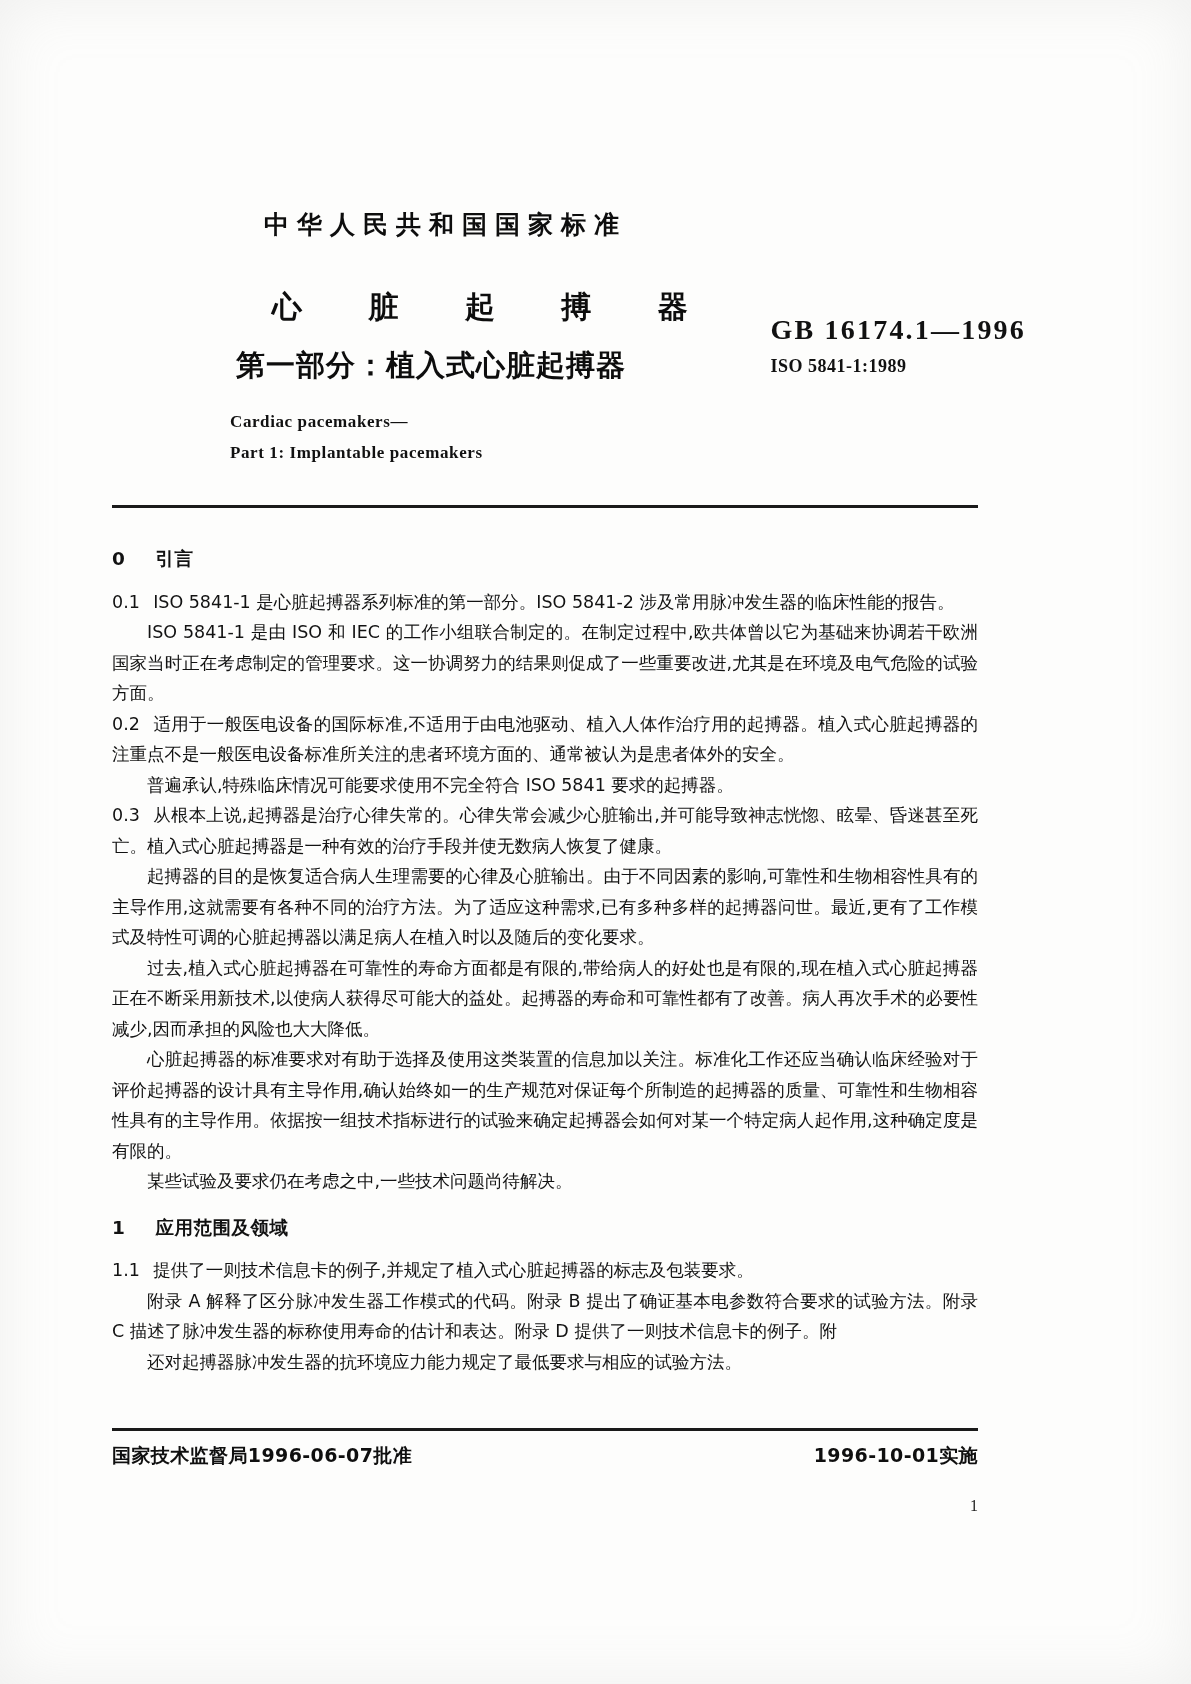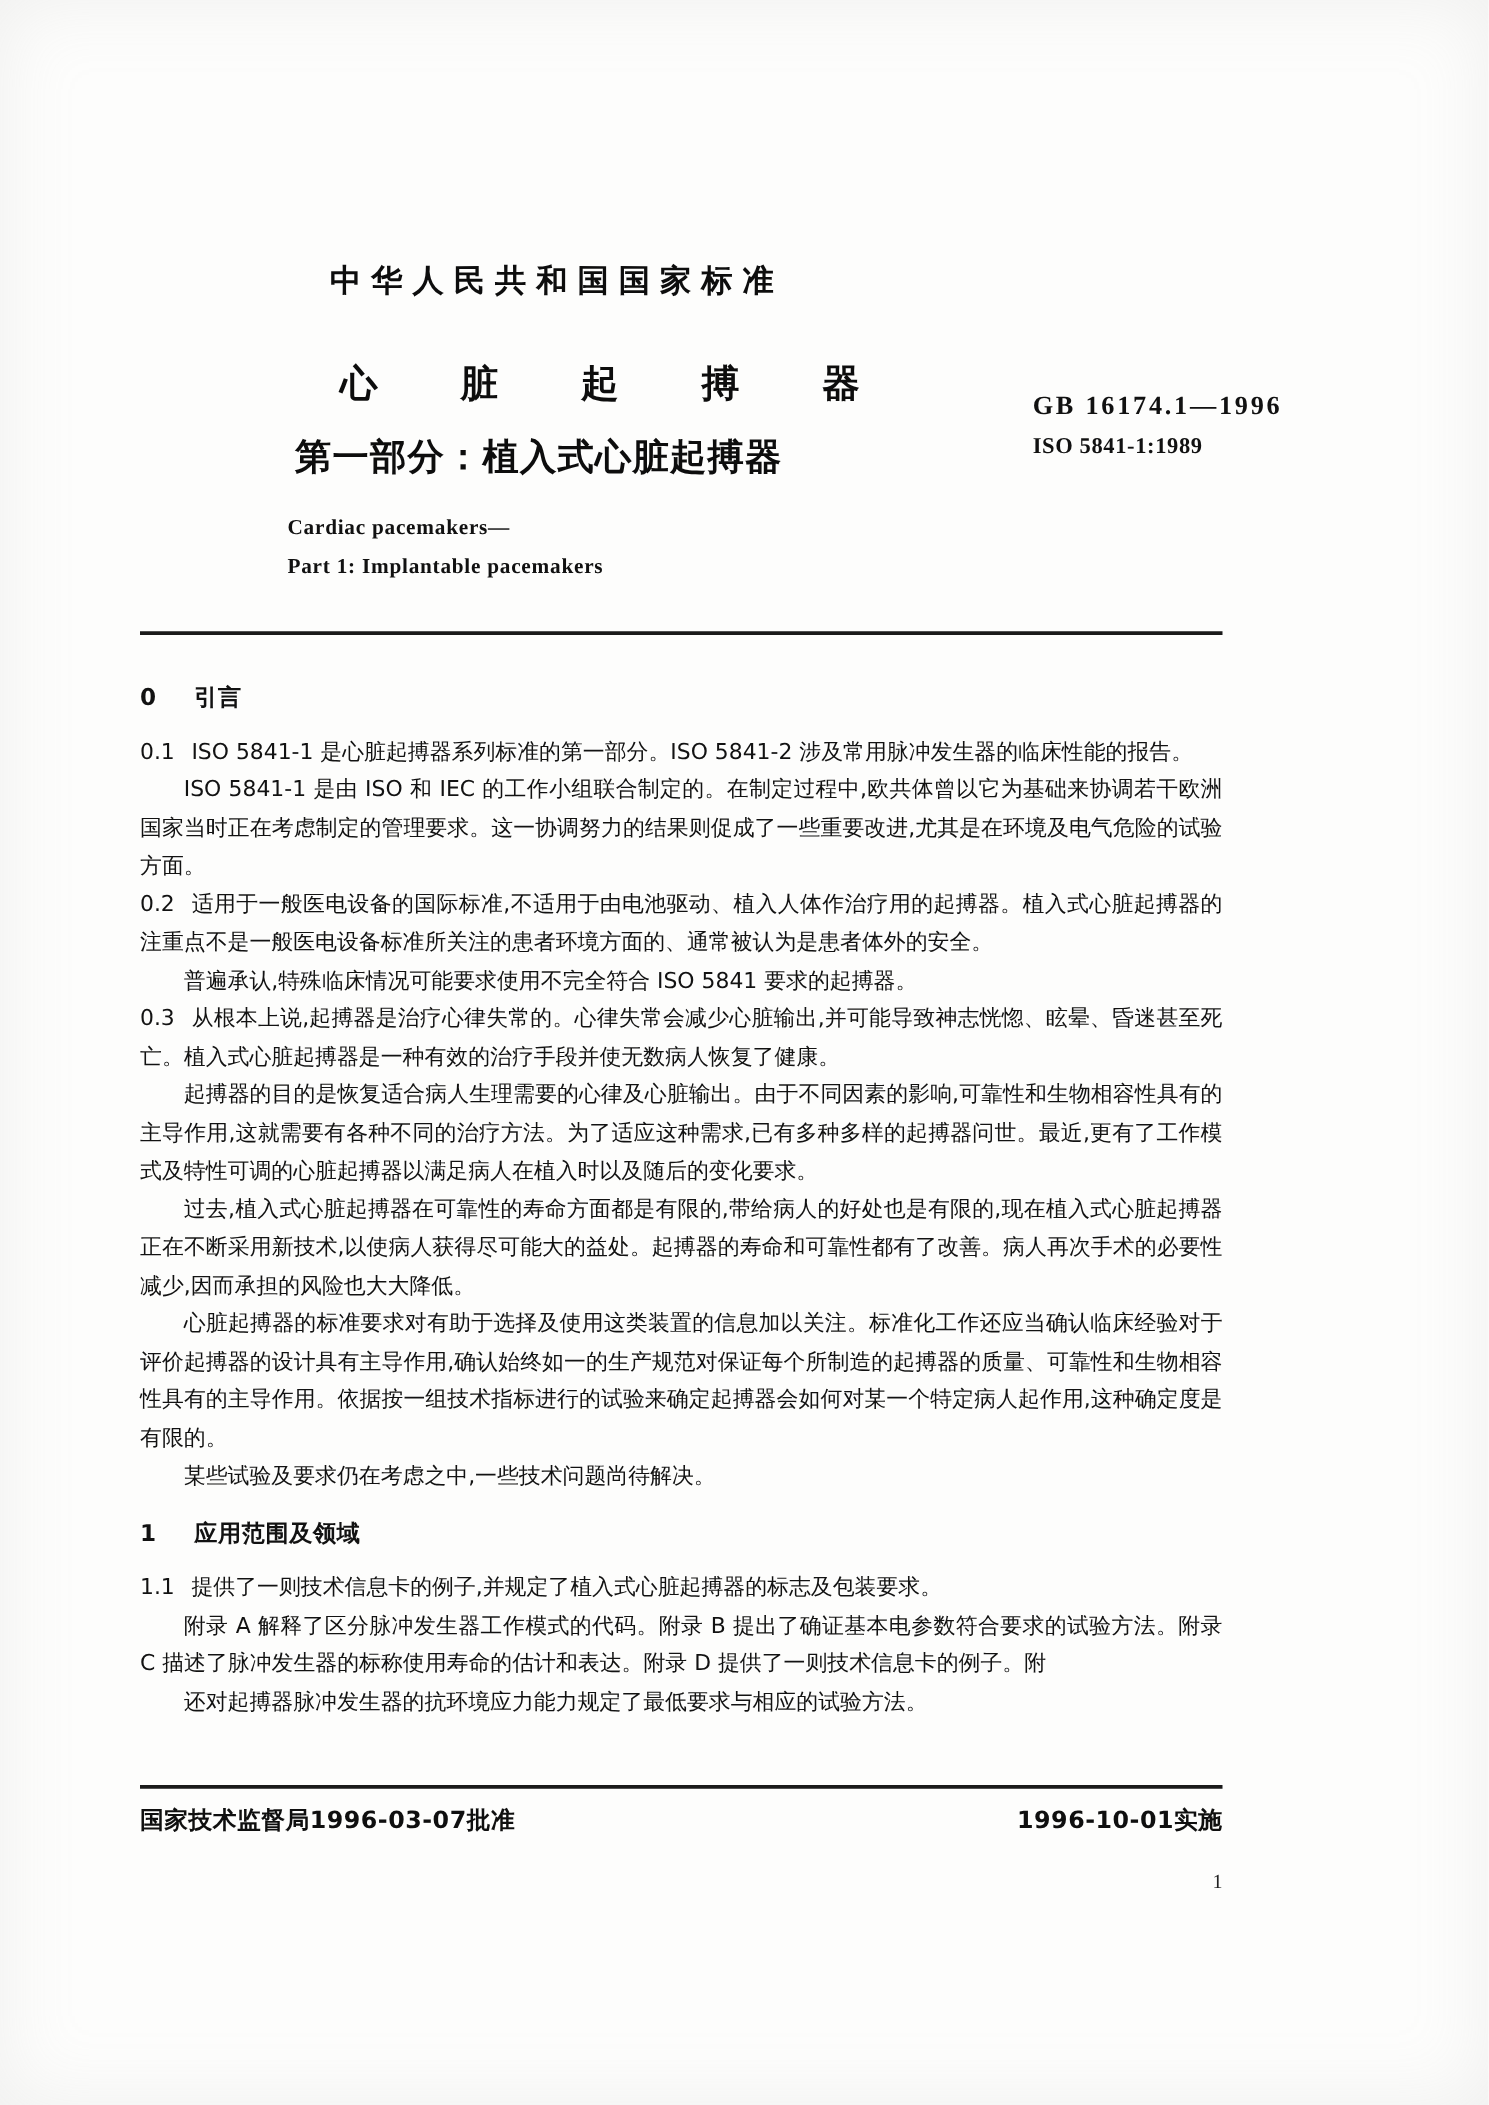--- a/index.html
+++ b/index.html
@@ -71,21 +71,21 @@
   .std-codes {
     position: absolute;
     right: -14px;
     top: 22px;
     text-align: left;
     line-height: 1.5;
   }
   .std-code-gb {
     font-family: "Liberation Serif", serif;
     font-weight: bold;
-    font-size: 21px;
+    font-size: 28px;
     letter-spacing: 2.2px;
     white-space: nowrap;
   }
   .std-code-iso {
     font-family: "Liberation Serif", serif;
     font-weight: bold;
     font-size: 18px;
     letter-spacing: 0.5px;
     white-space: nowrap;
     margin-top: 2px;
@@ -241,20 +241,20 @@
 
       <p class="para">附录 A 解释了区分脉冲发生器工作模式的代码。附录 B 提出了确证基本电参数符合要求的试验方法。附录 C 描述了脉冲发生器的标称使用寿命的估计和表达。附录 D 提供了一则技术信息卡的例子。附</p>
 
       <p class="para">还对起搏器脉冲发生器的抗环境应力能力规定了最低要求与相应的试验方法。</p>
 
     </div>
 
     <div class="footer-wrap">
       <div class="rule-bottom"></div>
       <div class="footer-row">
-        <span>国家技术监督局1996-03-07批准</span>
+        <span>国家技术监督局1996-06-07批准</span>
         <span>1996-10-01实施</span>
       </div>
       <div class="page-number">1</div>
     </div>
 
   </div>
 </div>
 
 </body></html>

